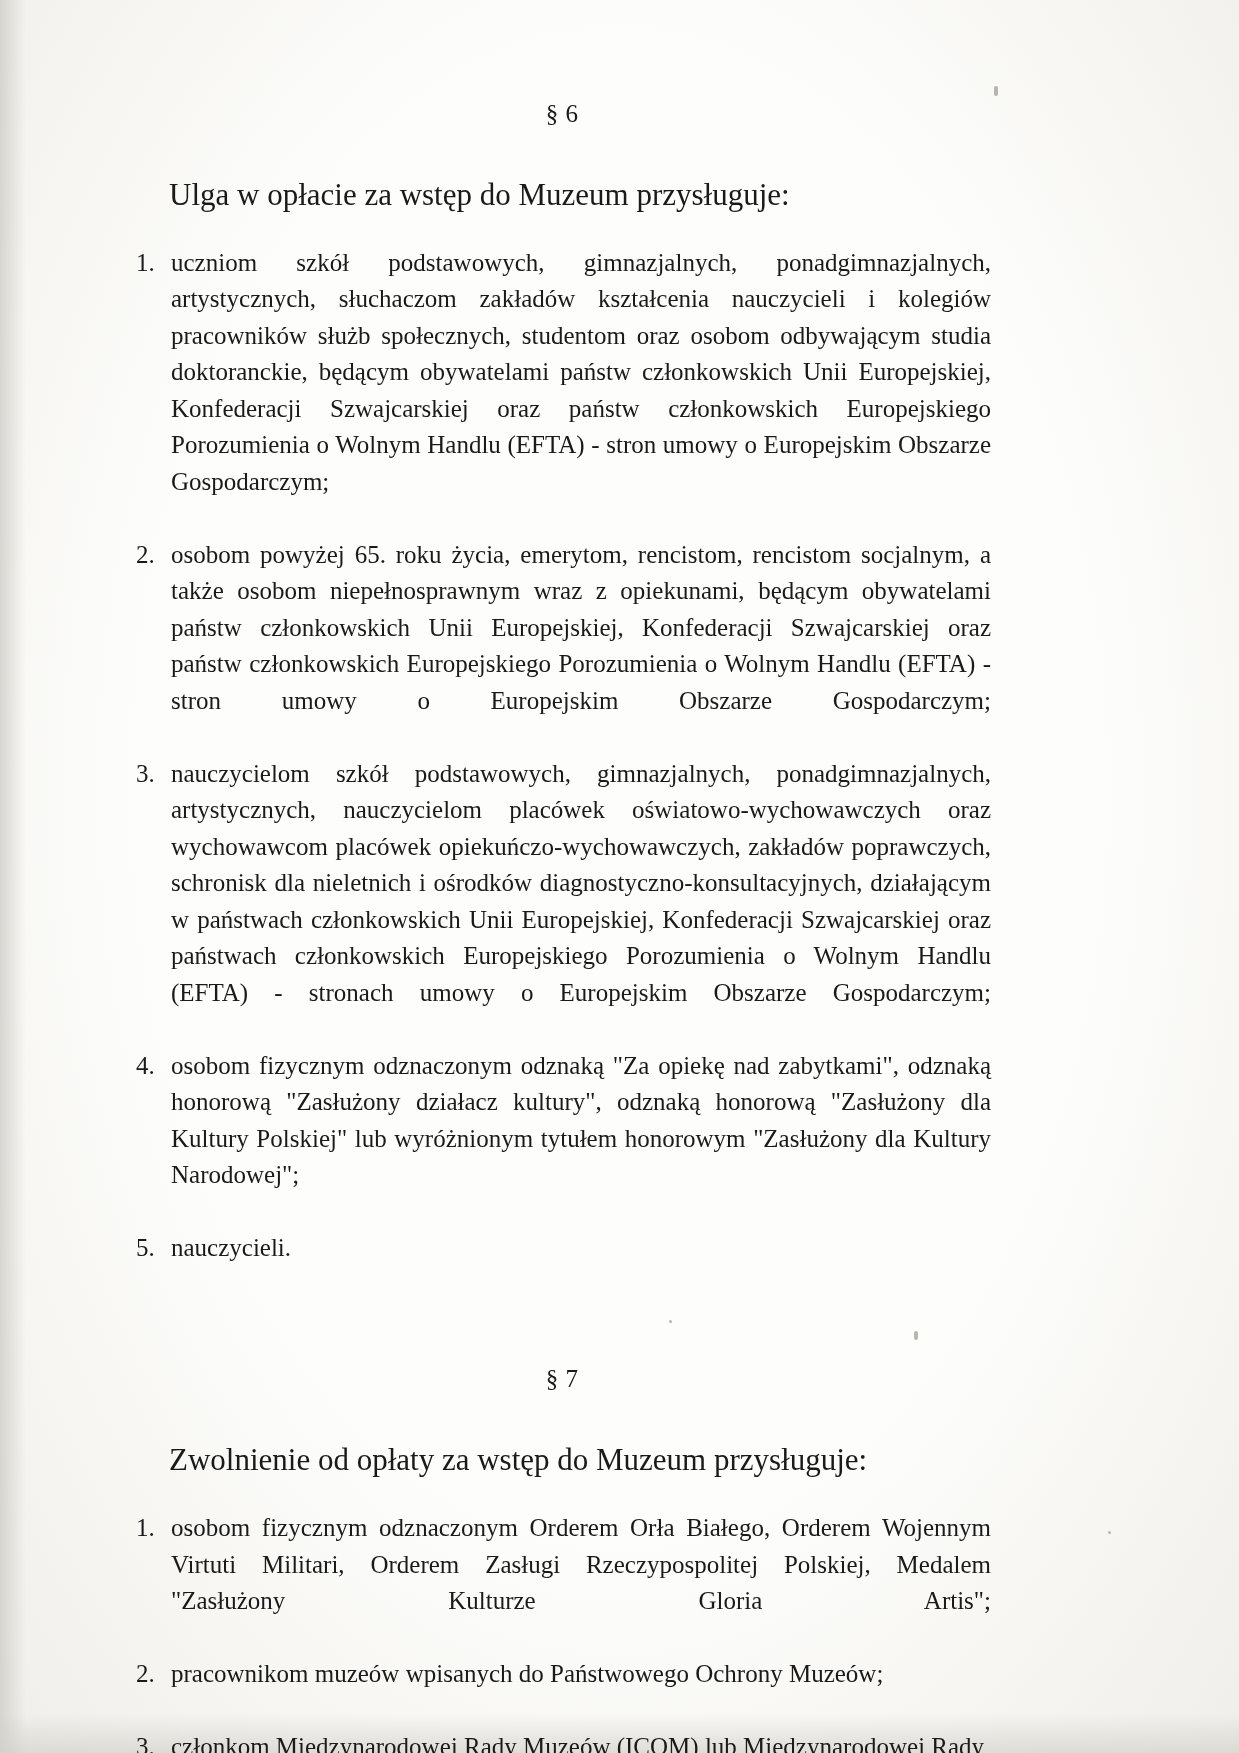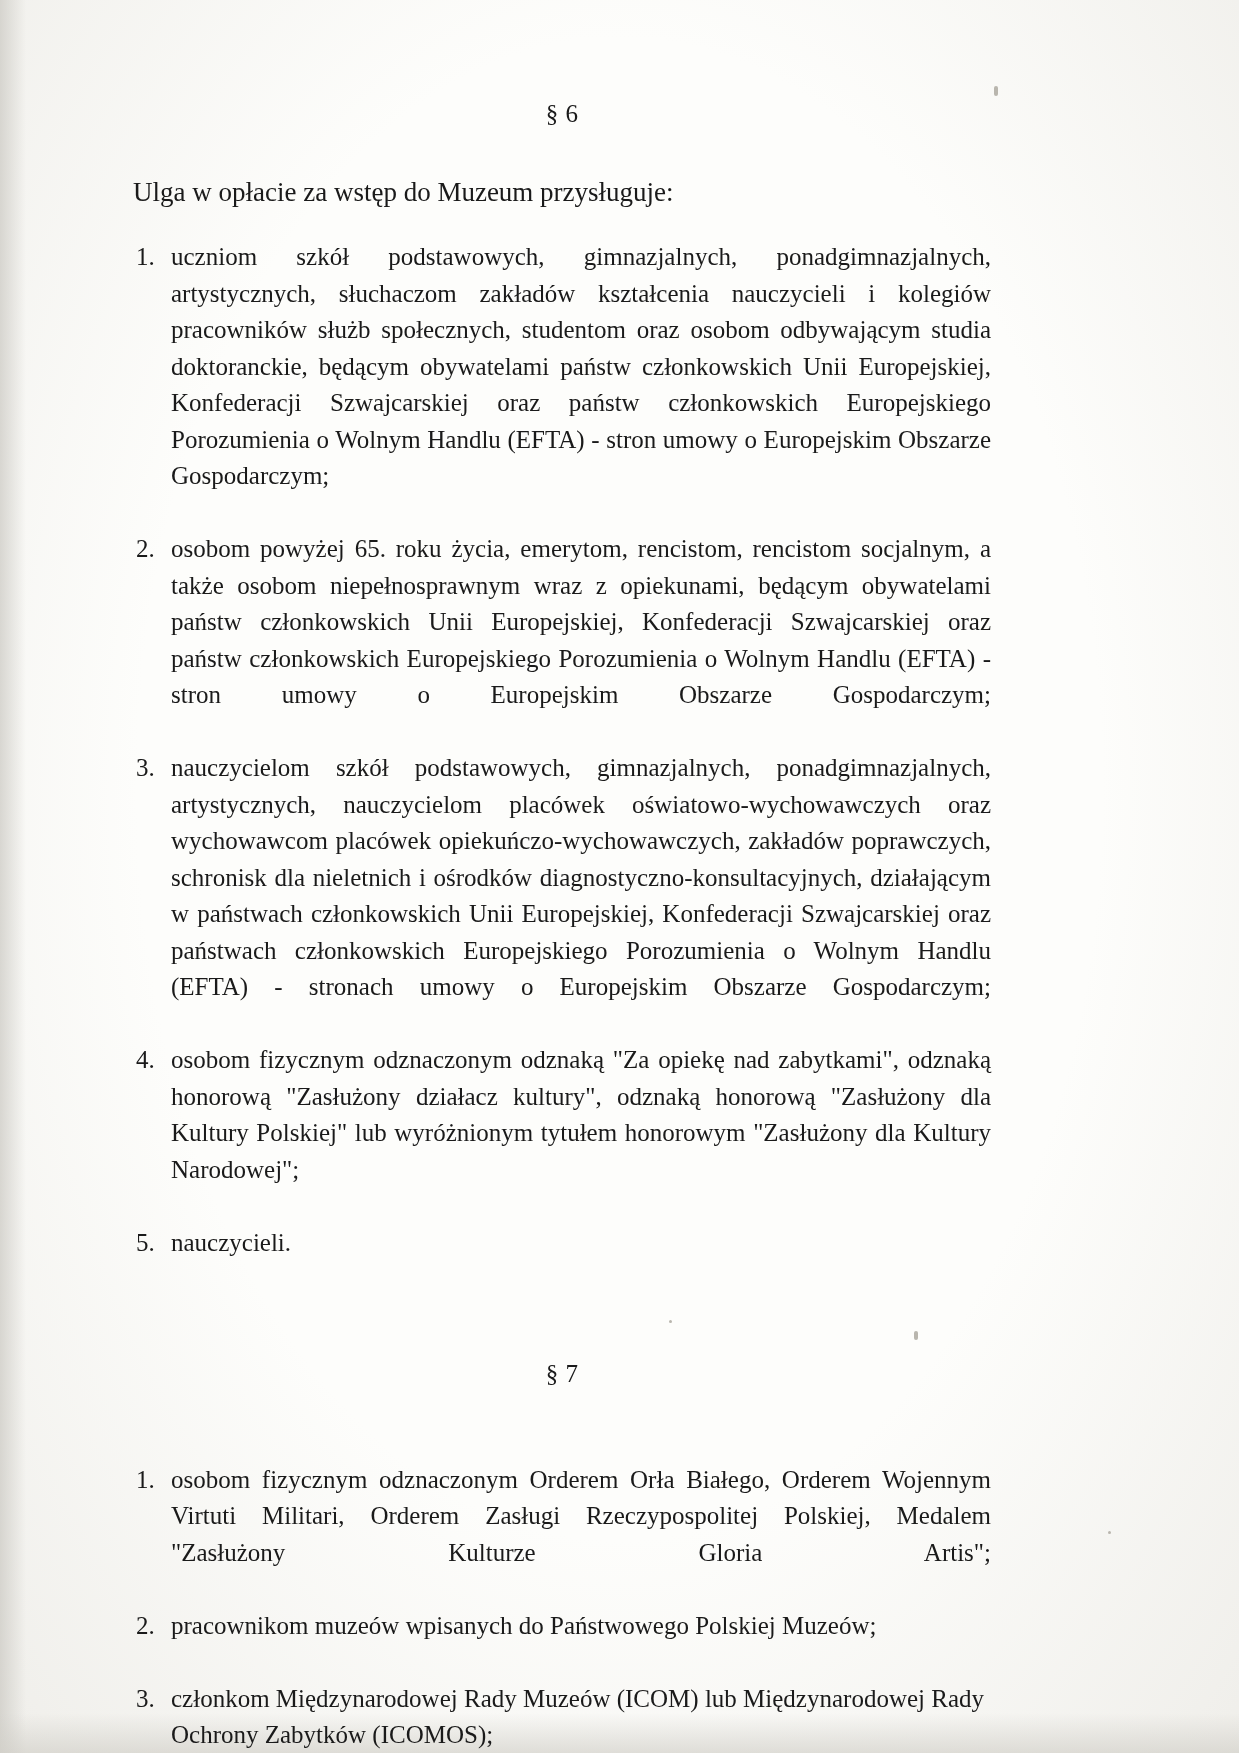--- a/index.html
+++ b/index.html
@@ -44,22 +44,23 @@
     left: 133px;
     top: 0;
     width: 858px;
   }
   .section-mark {
     text-align: center;
     font-size: 25px;
     letter-spacing: 0.5px;
   }
   .lead {
-    font-size: 27px;
+    font-size: 31px;
     line-height: 1.38;
+    margin-left: 36px;
   }
   ol.items {
     list-style: none;
     margin: 0;
     padding: 0;
   }
   ol.items > li {
     position: relative;
     padding-left: 38px;
     font-size: 25px;
@@ -139,29 +140,30 @@
       <li class="no-justify">
         <span class="marker">5.</span>
         <span class="body">nauczycieli.</span>
       </li>
     </ol>
 
     <div class="gap-xl"></div>
 
     <div class="section-mark">§ 7</div>
     <div class="gap-lg"></div>
+    <div class="lead">Zwolnienie od opłaty za wstęp do Muzeum przysługuje:</div>
     <div class="gap-md"></div>
     <ol class="items">
       <li>
         <span class="marker">1.</span>
         <span class="body">osobom fizycznym odznaczonym Orderem Orła Białego, Orderem Wojennym Virtuti Militari, Orderem Zasługi Rzeczypospolitej Polskiej, Medalem "Zasłużony Kulturze Gloria Artis";</span>
       </li>
       <li class="no-justify">
         <span class="marker">2.</span>
-        <span class="body">pracownikom muzeów wpisanych do Państwowego Polskiej Muzeów;</span>
+        <span class="body">pracownikom muzeów wpisanych do Państwowego Ochrony Muzeów;</span>
       </li>
       <li class="no-justify">
         <span class="marker">3.</span>
         <span class="body">członkom Międzynarodowej Rady Muzeów (ICOM) lub Międzynarodowej Rady Ochrony Zabytków (ICOMOS);</span>
       </li>
 
     </ol>
 
   </div>
 </div>

